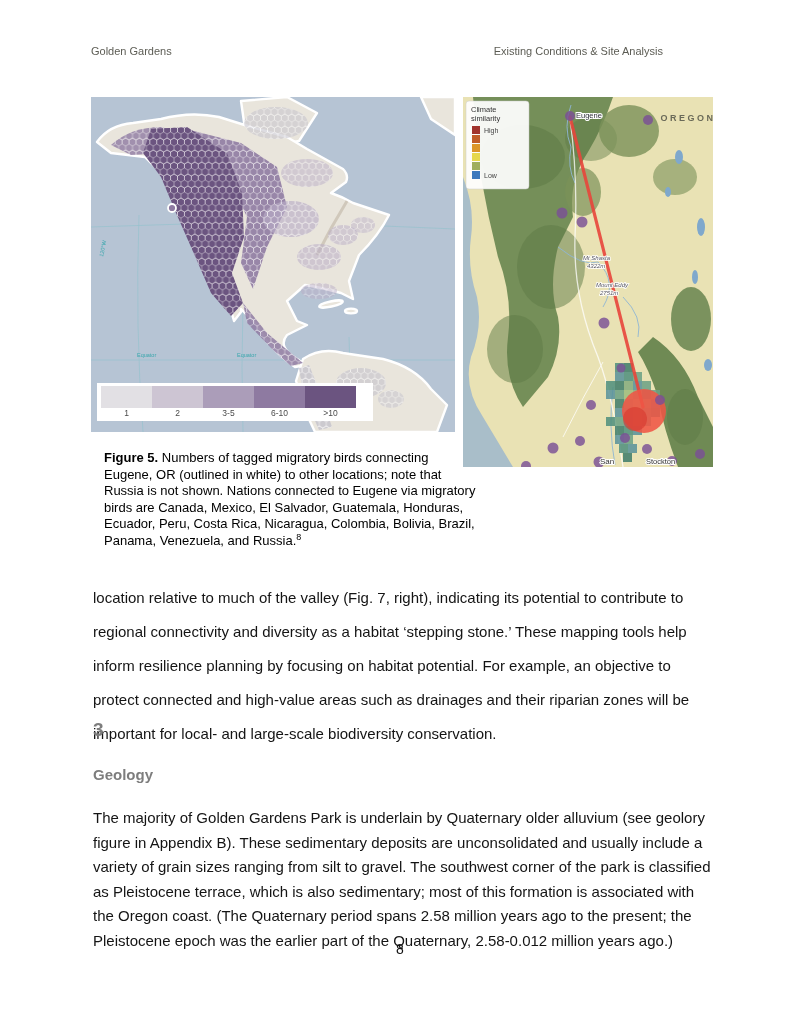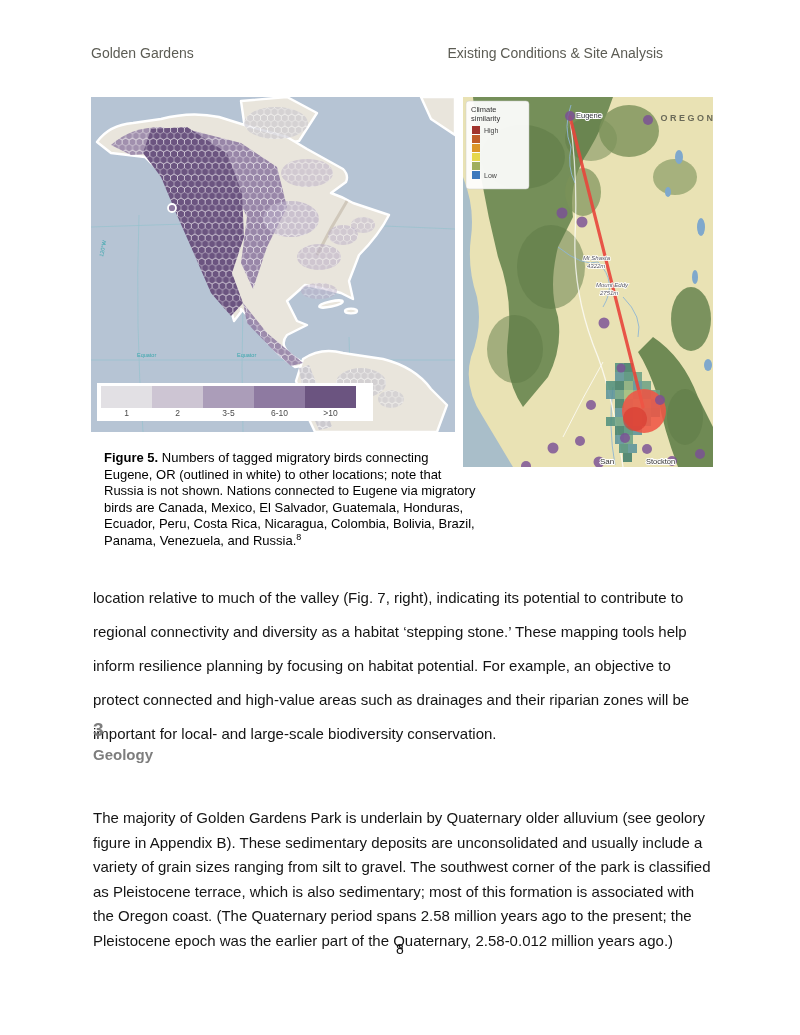--- a/index.html
+++ b/index.html
@@ -1,35 +1,35 @@
 <!DOCTYPE html>
 <html><head>
 <meta charset="utf-8">
 <style>
   html,body{margin:0;padding:0;background:#ffffff;}
   .page{position:relative;width:800px;height:1035px;background:#ffffff;
         font-family:"Liberation Sans",sans-serif;color:#1a1a1a;overflow:hidden;}
-  .hdr{position:absolute;top:45px;font-size:14px;color:#5c5c54;}
+  .hdr{position:absolute;top:45px;font-size:11px;color:#5c5c54;}
   .hdr-left{left:91px;}
   .hdr-right{right:137px;margin-left:13px;}
   .figwrap{position:absolute;overflow:hidden;}
   .fig5{left:91px;top:97px;width:364px;height:335px;}
   .fig6{left:463px;top:97px;width:250px;height:370px;}
   .caption{position:absolute;font-size:13px;line-height:16.5px;color:#000;}
   .cap5{left:104px;top:437px;width:372px;}
   .cap6{left:463px;top:471px;width:252px;}
   .caption b{font-weight:bold;}
   .bodytext{position:absolute;left:93px;width:620px;font-size:15px;color:#141414;}
   .para1{top:566px;line-height:34px;}
   .para2{top:791px;line-height:24.5px;}
   .section-h{position:absolute;left:93px;top:719px;display:flex;
              font-size:19px;font-weight:bold;color:#7d7d7d;letter-spacing:.3px;}
   .section-h .num{width:42px;}
   .section-h .ttl{white-space:pre-wrap;}
-  .sub-h{position:absolute;left:93px;top:746px;font-size:15px;font-weight:bold;color:#7d7d7d;}
+  .sub-h{position:absolute;left:93px;top:766px;font-size:15px;font-weight:bold;color:#7d7d7d;}
   .pagenum{position:absolute;left:0;top:941px;width:800px;text-align:center;font-size:14px;color:#111;}
   sup{font-size:9px;vertical-align:super;line-height:0;}
   svg text{font-family:"Liberation Sans",sans-serif;}
 </style>
 </head>
 <body>
 
 <div class="page">
 
   <div class="hdr hdr-left">Golden Gardens</div>

